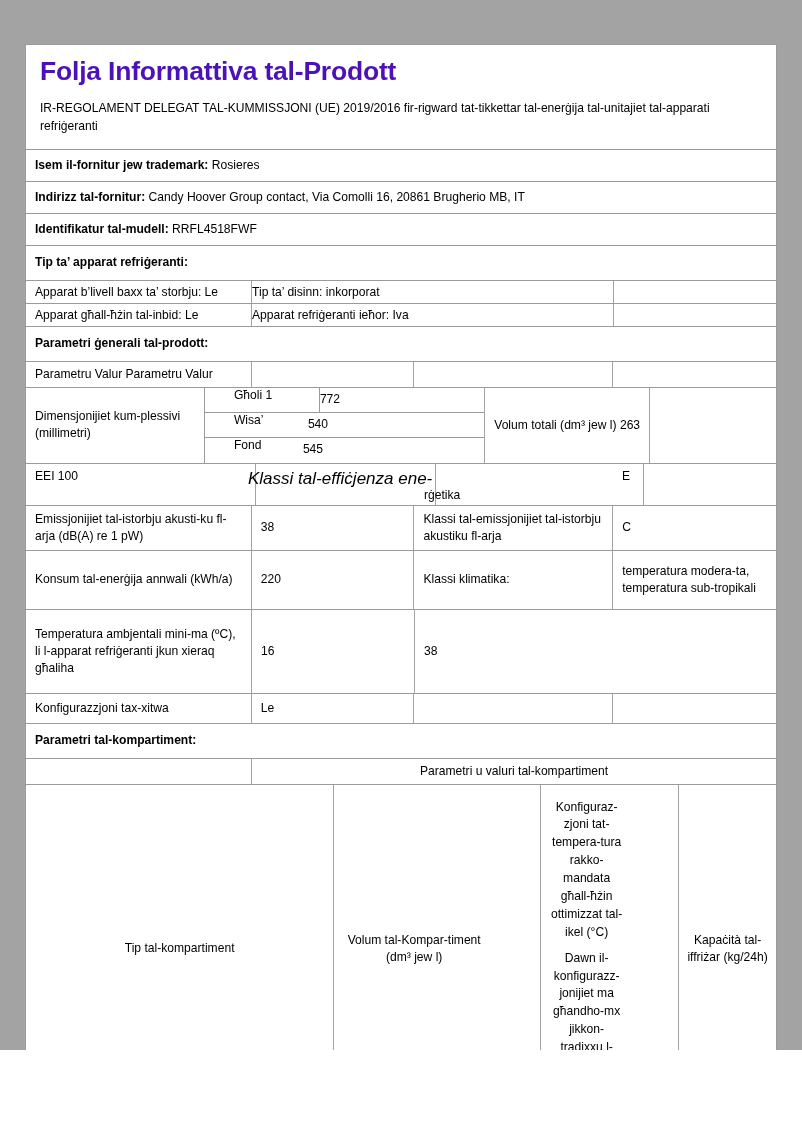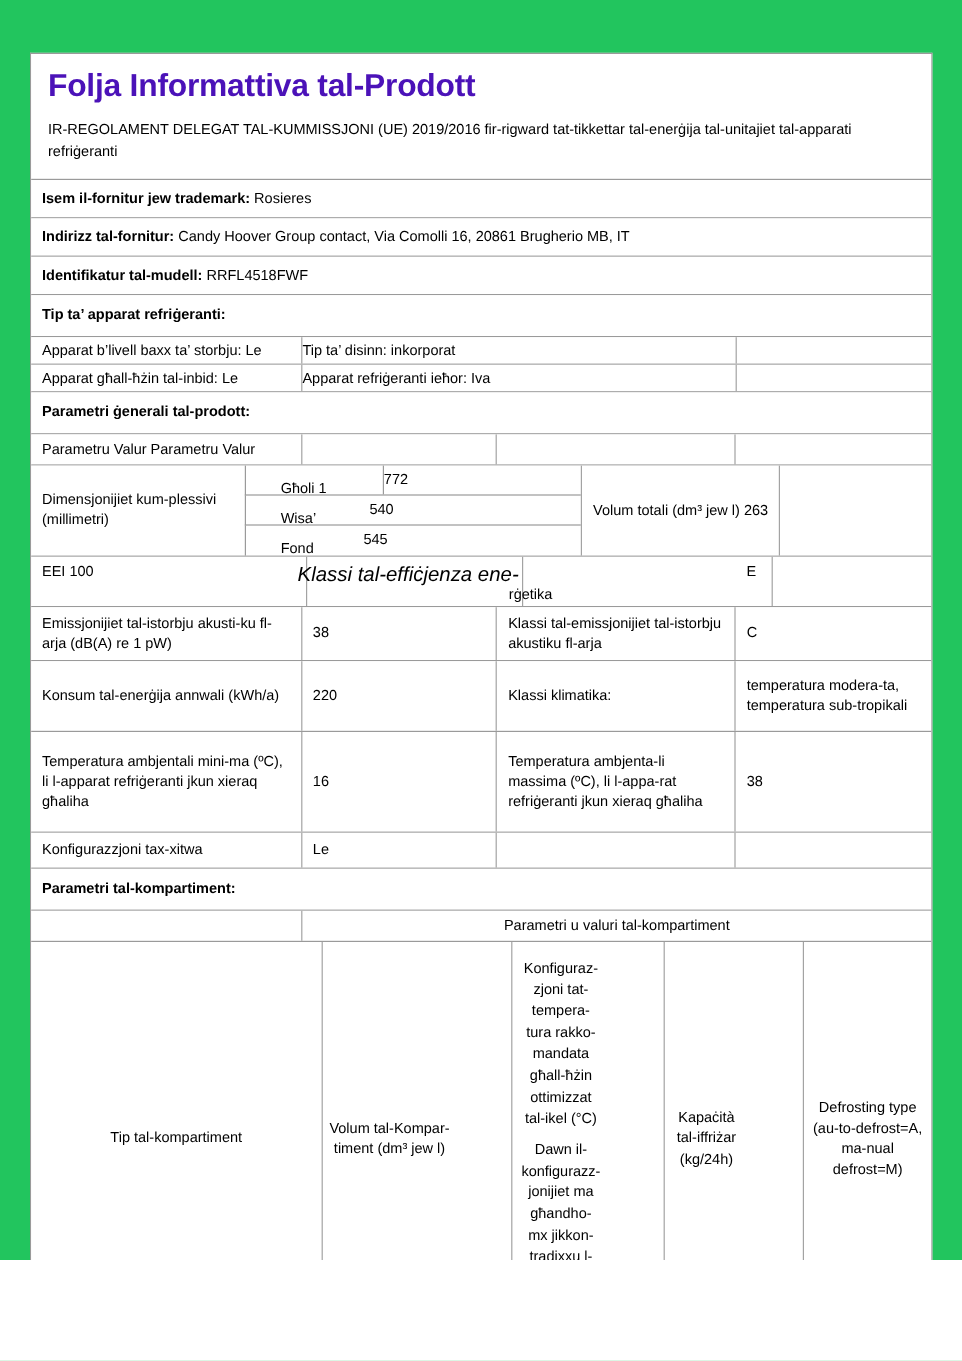--- a/index.html
+++ b/index.html
@@ -13,21 +13,21 @@
     position: relative;
     font-family: "Liberation Sans", sans-serif;
     color: #000000;
     overflow: hidden;
   }
   .page {
     position: absolute;
     left: 0; top: 0;
     width: 802px;
     height: 1134px;
-    background: #22c55e;
+    background: #a3a3a3;
   }
   
   .doc-table {
     position: absolute;
     left: 25px;
     top: 44px;
     width: 752px;
     border: 1px solid #9a9a9a;
     border-bottom: none;
     box-sizing: border-box;
@@ -114,21 +114,21 @@
   .dim-line {
     height: 25px;
     box-sizing: border-box;
     position: relative;
     border-bottom: 1px solid #9a9a9a;
     border-left: 1px solid #9a9a9a;
   }
   .dim-line:last-child { border-bottom: none; }
   .dim-key {
     position: absolute;
-    left: 29px; top: 12px;
+    left: 29px; top: 0;
     font-size: 12.1px; white-space: nowrap;
     z-index: 3;
   }
   .dim-val {
     position: absolute;
     left: 115px; top: 4px;
     font-size: 12.1px; white-space: nowrap;
     z-index: 3;
   }
   .dim-sep {
@@ -333,21 +333,20 @@
     <div class="row">
       <div class="cell wrap gp-c1 v-mid" style="min-height:58px;">Konsum tal-enerġija annwali (kWh/a)</div>
       <div class="cell gp-c2 vline v-mid">220</div>
       <div class="cell wrap gp-c3 vline v-mid">Klassi klimatika:</div>
       <div class="cell wrap gp-c4 vline v-mid">temperatura modera-ta, temperatura sub-tropikali</div>
     </div>
 
     <div class="row">
       <div class="cell wrap gp-c1 v-mid" style="min-height:83px;">Temperatura ambjentali mini-ma (ºC), li l-apparat refriġeranti jkun xieraq għaliha</div>
       <div class="cell gp-c2 vline v-mid">16</div>
-      <div class="cell wrap gp-c3 vline v-mid">Temperatura ambjenta-li massima (ºC), li l-appa-rat refriġeranti jkun xieraq għaliha</div>
       <div class="cell gp-c4 vline v-mid">38</div>
     </div>
 
     <div class="row">
       <div class="cell gp-c1" style="padding-top:6px;padding-bottom:6px;">Konfigurazzjoni tax-xitwa</div>
       <div class="cell gp-c2 vline" style="padding-top:6px;padding-bottom:6px;">Le</div>
       <div class="cell gp-c3 vline"></div>
       <div class="cell gp-c4 vline"></div>
     </div>
 
@@ -363,21 +362,20 @@
     <div class="row cp-head-row">
       <div class="cp-head-cell cp-c1 center-v">Tip tal-kompartiment</div>
       <div class="cp-head-cell cp-c2 vline center-v">Volum tal-Kompar-timent (dm³ jew l)</div>
       <div class="cp-head-cell cp-c3 vline">
         <div class="cp-narrow">
           <p>Konfiguraz-zjoni tat-tempera-tura rakko-mandata għall-ħżin ottimizzat tal-ikel (°C)</p>
           <p>Dawn il-konfigurazz-jonijiet ma għandho-mx jikkon-tradixxu l-kundizzjo-nijiet ta’</p>
         </div>
       </div>
       <div class="cp-head-cell cp-c4 vline center-v">Kapaċità tal-iffriżar (kg/24h)</div>
-      <div class="cp-head-cell cp-c5 vline center-v">Defrosting type (au-to-defrost=A, ma-nual defrost=M)</div>
     </div>
 
   </div>
 
   <div class="page-mask"></div>
 
   <div class="footer">Paġna 1 / 3</div>
 
 </div>
 

